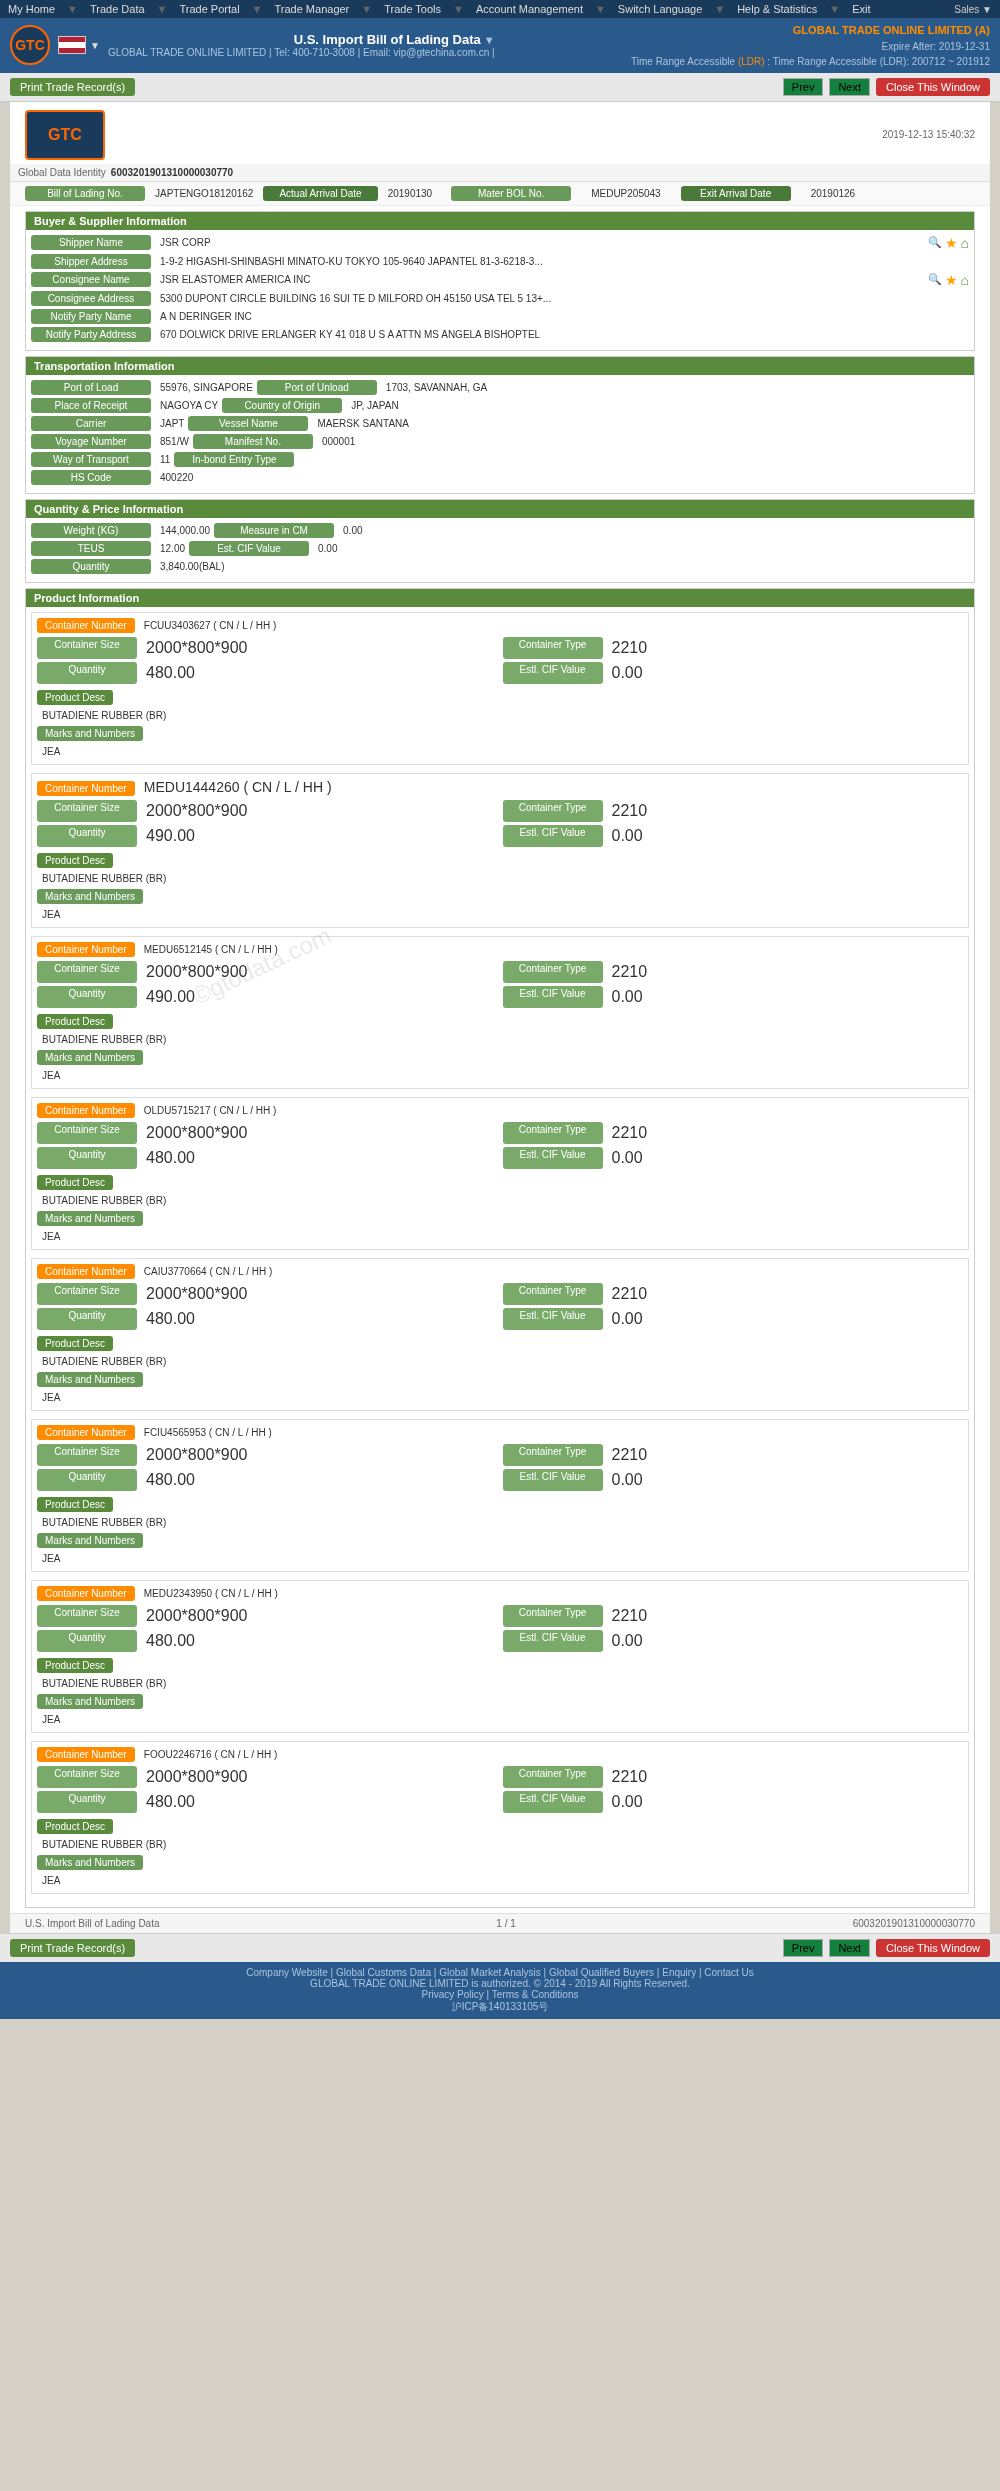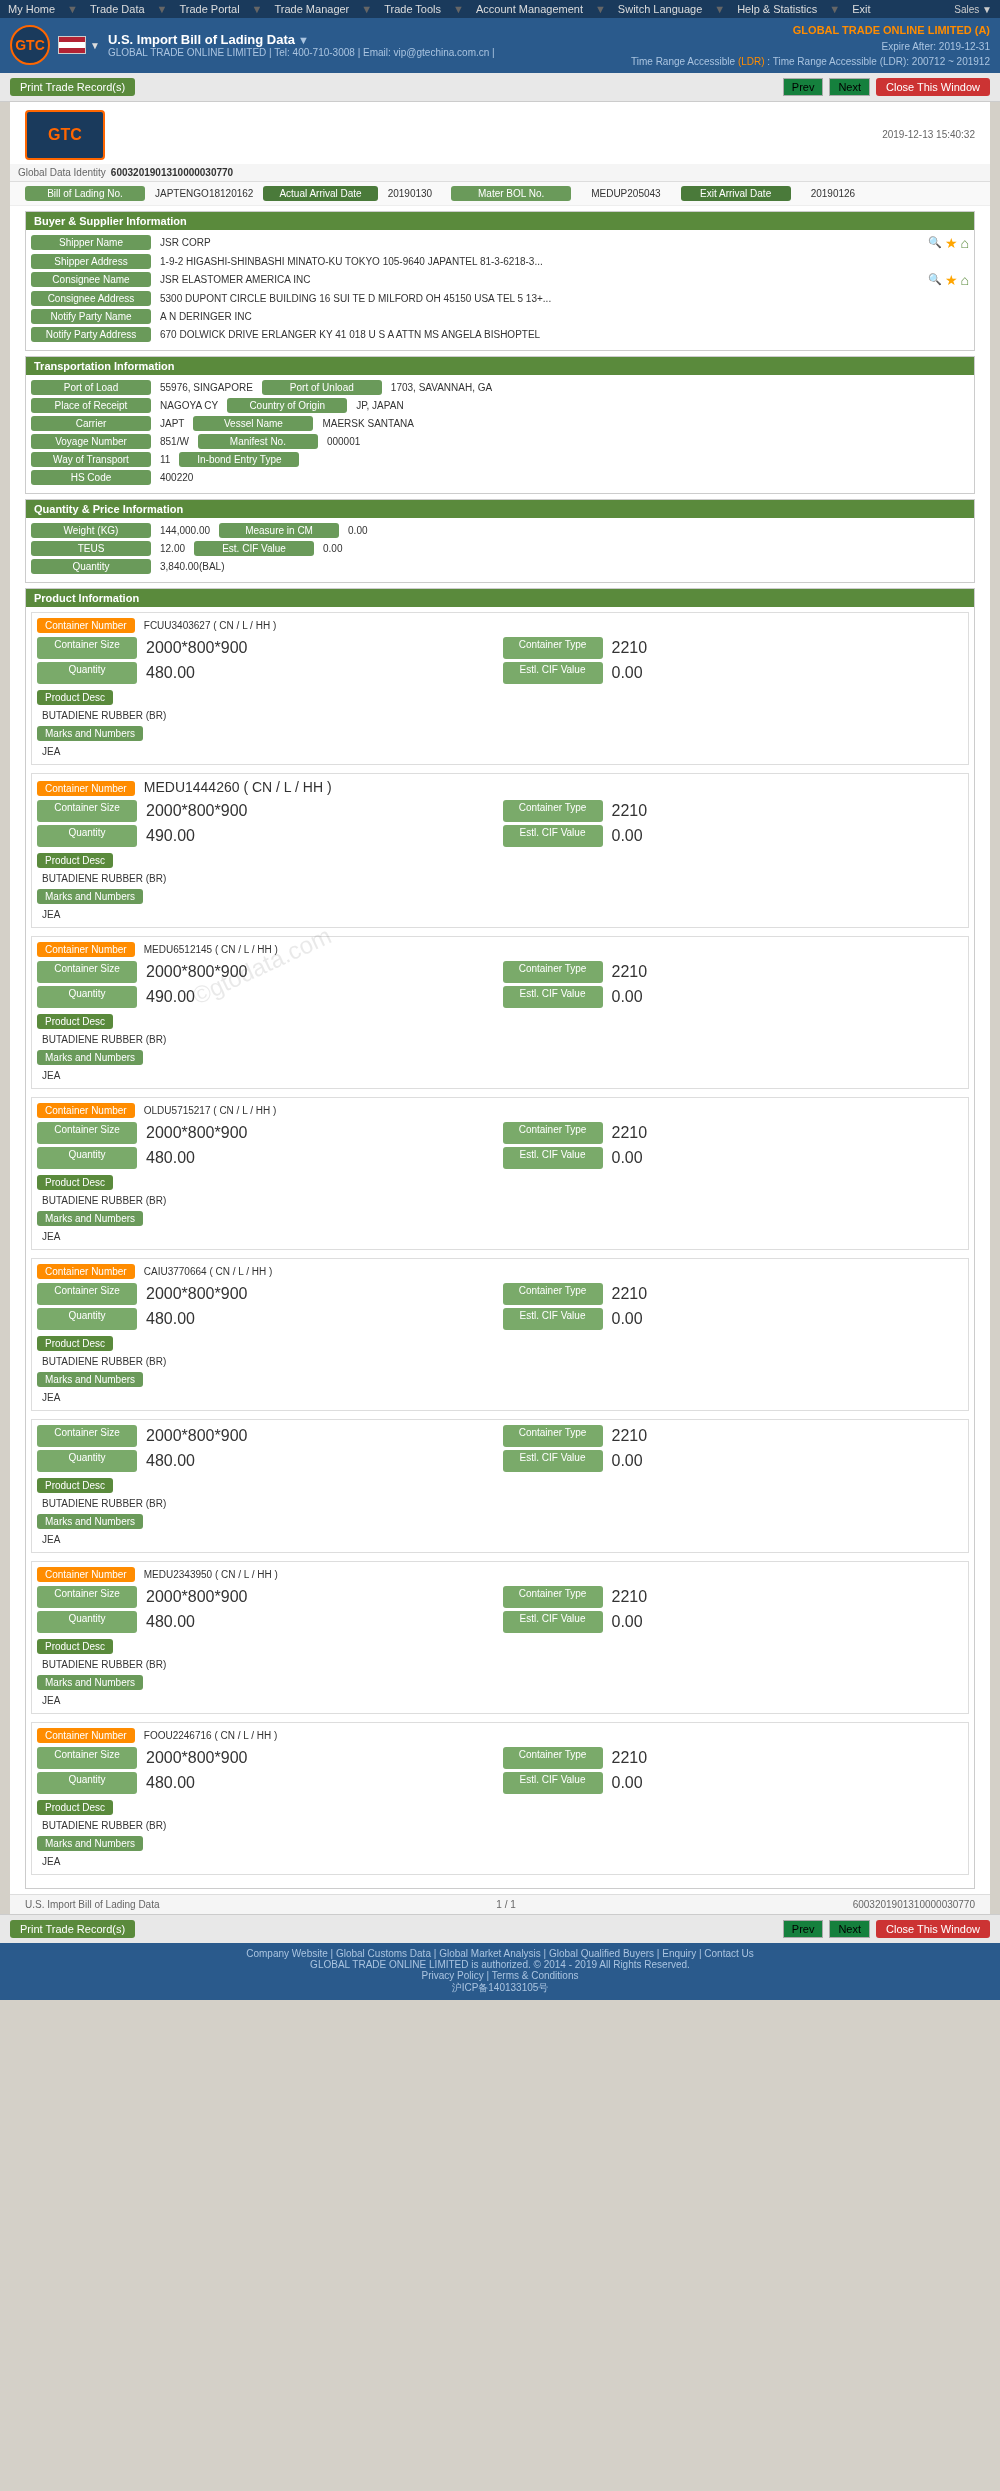--- a/index.html
+++ b/index.html
@@ -10,21 +10,21 @@
     .top-nav-left { display: flex; gap: 12px; align-items: center; }
     .top-nav-right { color: #ccc; font-size: 10px; }
     .nav-item { color: #ddd; cursor: pointer; font-size: 11px; }
 
     
     .header-bar { background: #2a5a8c; display: flex; align-items: center; justify-content: space-between; padding: 4px 10px; }
     .header-left { display: flex; align-items: center; gap: 8px; }
     .logo-circle { width: 40px; height: 40px; border-radius: 50%; background: #1a3a5c; border: 2px solid #ff6600; display: flex; align-items: center; justify-content: center; color: #ff6600; font-weight: bold; font-size: 10px; }
     .flag-area { display: flex; align-items: center; gap: 4px; }
     .flag { width: 28px; height: 18px; background: linear-gradient(to bottom, #b22234 33%, white 33%, white 66%, #b22234 66%); border: 1px solid #ccc; }
-    .page-title-area { color: white; }
+    .page-title-area { color: white; text-align: right; }
     .page-title-text { font-size: 13px; font-weight: bold; color: white; }
     .page-subtitle { font-size: 10px; color: #aac4e0; }
     .header-right { text-align: right; color: #aac4e0; font-size: 10px; line-height: 1.5; }
     .header-right .company { color: #ff8c00; font-weight: bold; font-size: 11px; }
 
     
     .toolbar { background: #e8e8e8; padding: 5px 10px; display: flex; align-items: center; justify-content: space-between; border-bottom: 1px solid #ccc; }
     .toolbar-left { display: flex; gap: 6px; }
     .toolbar-right { display: flex; gap: 6px; }
     .btn-green { background: #5a8a3c; color: white; border: none; padding: 3px 10px; border-radius: 3px; cursor: pointer; font-size: 11px; }
@@ -42,21 +42,21 @@
     .section-title { background: #5a8a3c; color: white; padding: 3px 8px; font-size: 11px; font-weight: bold; }
     .section-body { padding: 5px; }
 
     
     .field-row { display: flex; align-items: center; margin-bottom: 3px; gap: 5px; flex-wrap: wrap; }
     .field-label { background: #6a9a5a; color: white; padding: 2px 8px; border-radius: 3px; font-size: 10px; min-width: 120px; text-align: center; white-space: nowrap; }
     .field-value { flex: 1; font-size: 10px; color: #333; padding: 2px 4px; }
     .field-label-dark { background: #4a7a3a; color: white; padding: 2px 16px; border-radius: 3px; font-size: 10px; min-width: 110px; text-align: center; white-space: nowrap; }
 
     
-    .two-col { display: flex; gap: 5px; }
+    .two-col { display: flex; }
 
     
     .identity-row { background: #f5f5f5; padding: 3px 8px; font-size: 10px; border-bottom: 1px solid #ddd; display: flex; align-items: center; gap: 5px; }
     .identity-label { color: #666; }
     .identity-value { color: #333; font-weight: bold; }
 
     
     .container-block { margin-bottom: 8px; border: 1px solid #ddd; padding: 5px; }
     .container-number-badge { background: #ff8c00; color: white; padding: 2px 8px; border-radius: 3px; font-size: 10px; display: inline-block; margin-bottom: 4px; }
     .product-desc-badge { background: #5a8a3c; color: white; padding: 2px 8px; border-radius: 3px; font-size: 10px; display: inline-block; margin: 3px 0; }
@@ -449,20 +449,24 @@
       </div>
       <div>
         <span class="marks-badge">Marks and Numbers</span>
         <div class="marks-text">JEA</div>
       </div>
     </div>
   </div>
         <div class="container-block" style="position: relative;">
     <div style="position:relative;">
 
+      <div>
+        <span class="container-number-badge">Container Number</span>
+        <span style="font-size:10px; padding-left:6px;">FCIU4565953 ( CN / L / HH )</span>
+      </div>
       <div class="sub-row">
         <span class="sub-label">Container Size</span>
         <span class="sub-value">2000*800*900</span>
         <span class="sub-label-right">Container Type</span>
         <span class="sub-value">2210</span>
       </div>
       <div class="sub-row">
         <span class="sub-label">Quantity</span>
         <span class="sub-value">480.00</span>
         <span class="sub-label-right">Estl. CIF Value</span>

